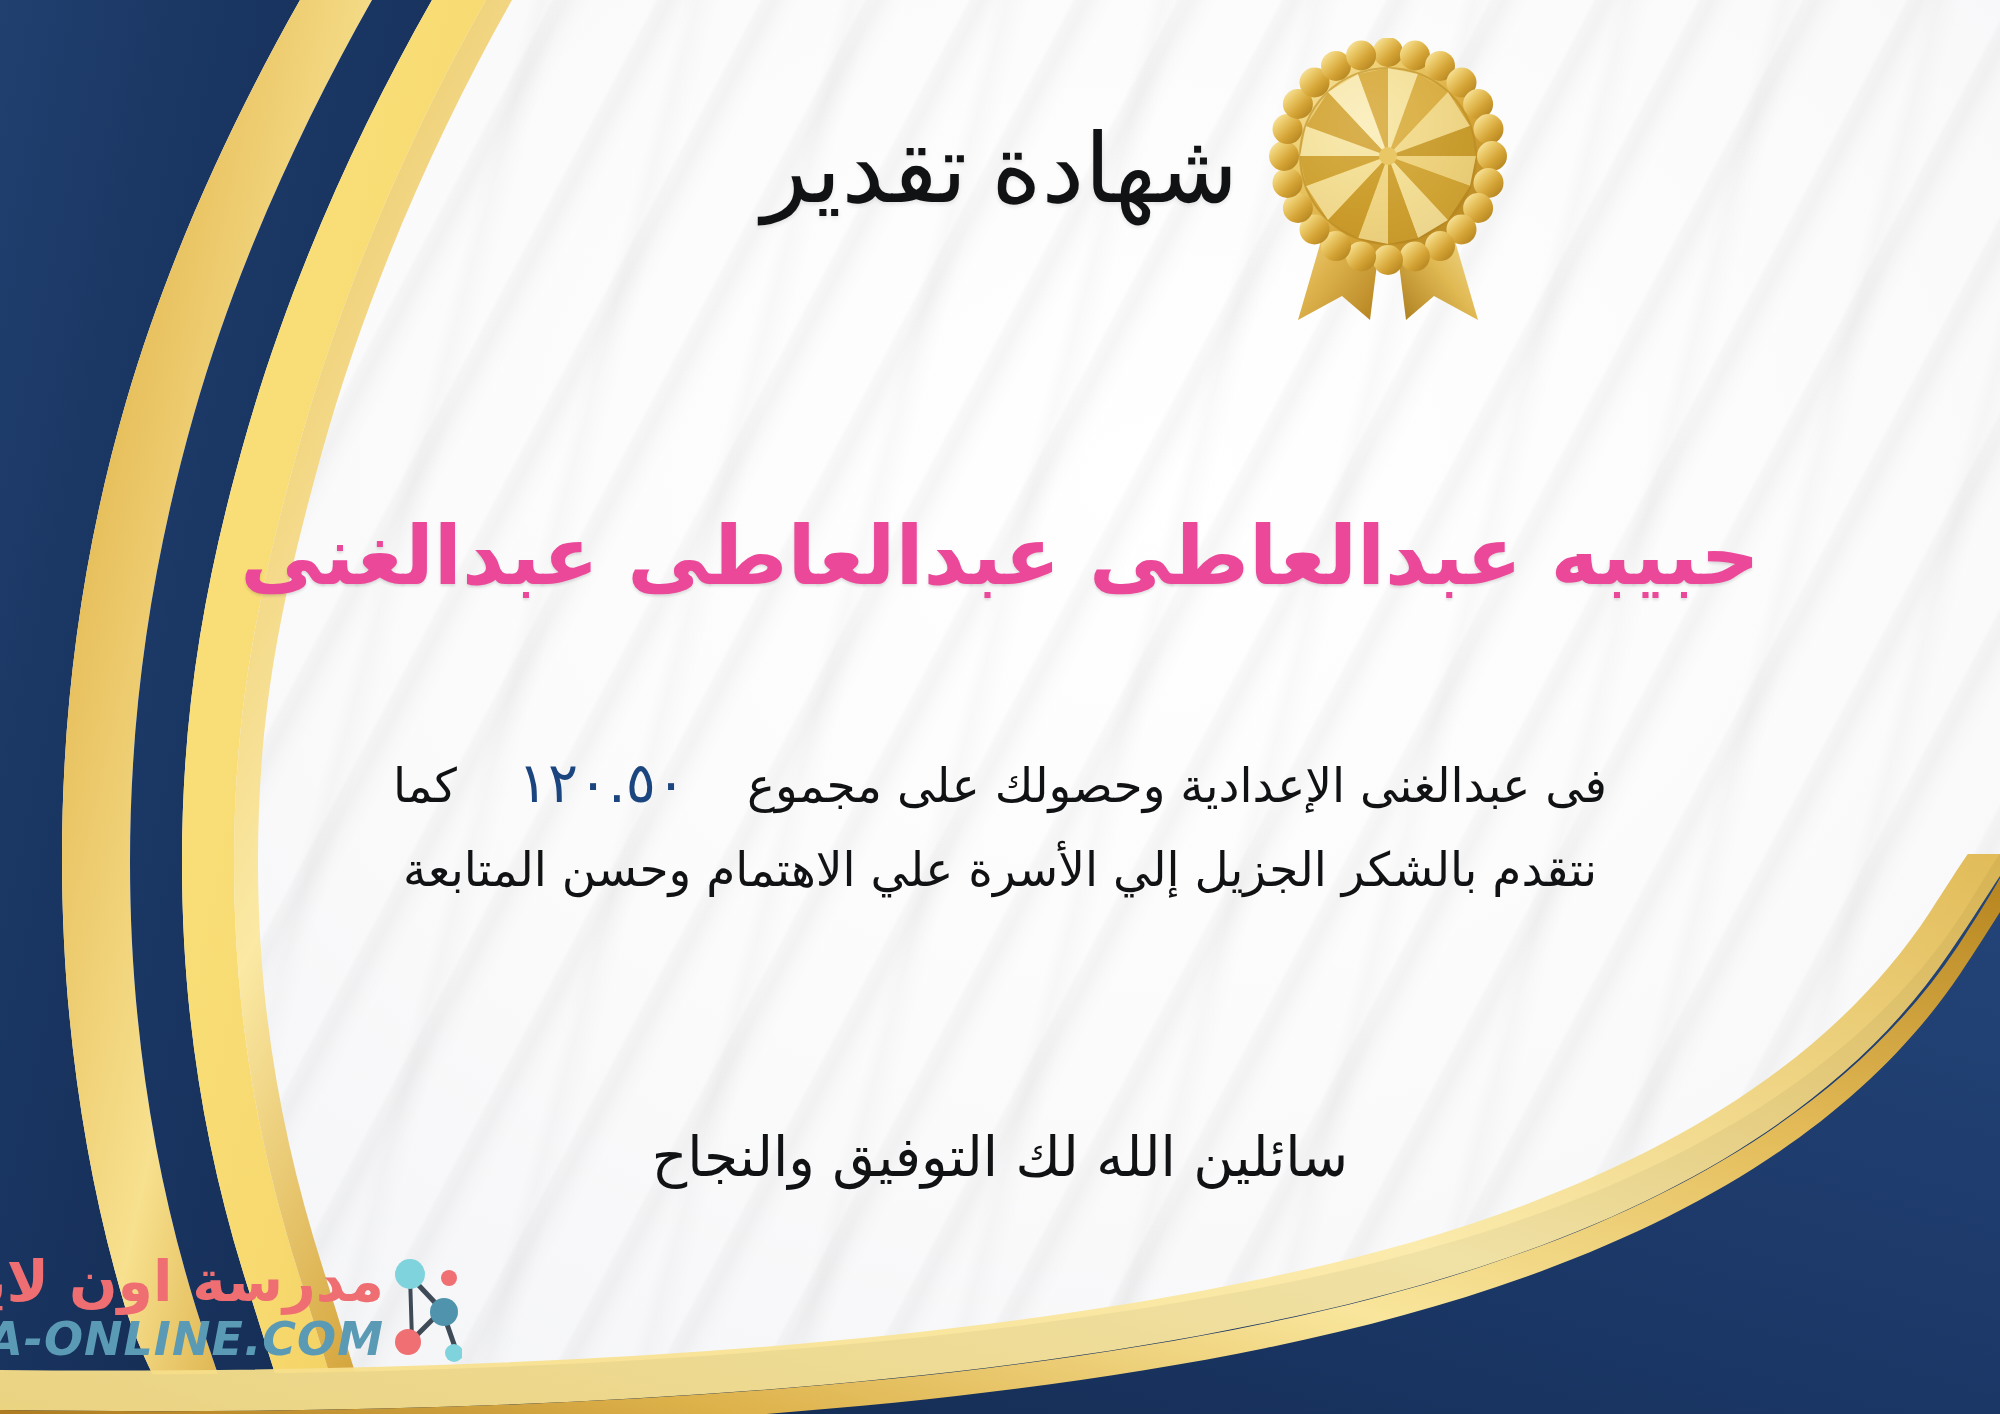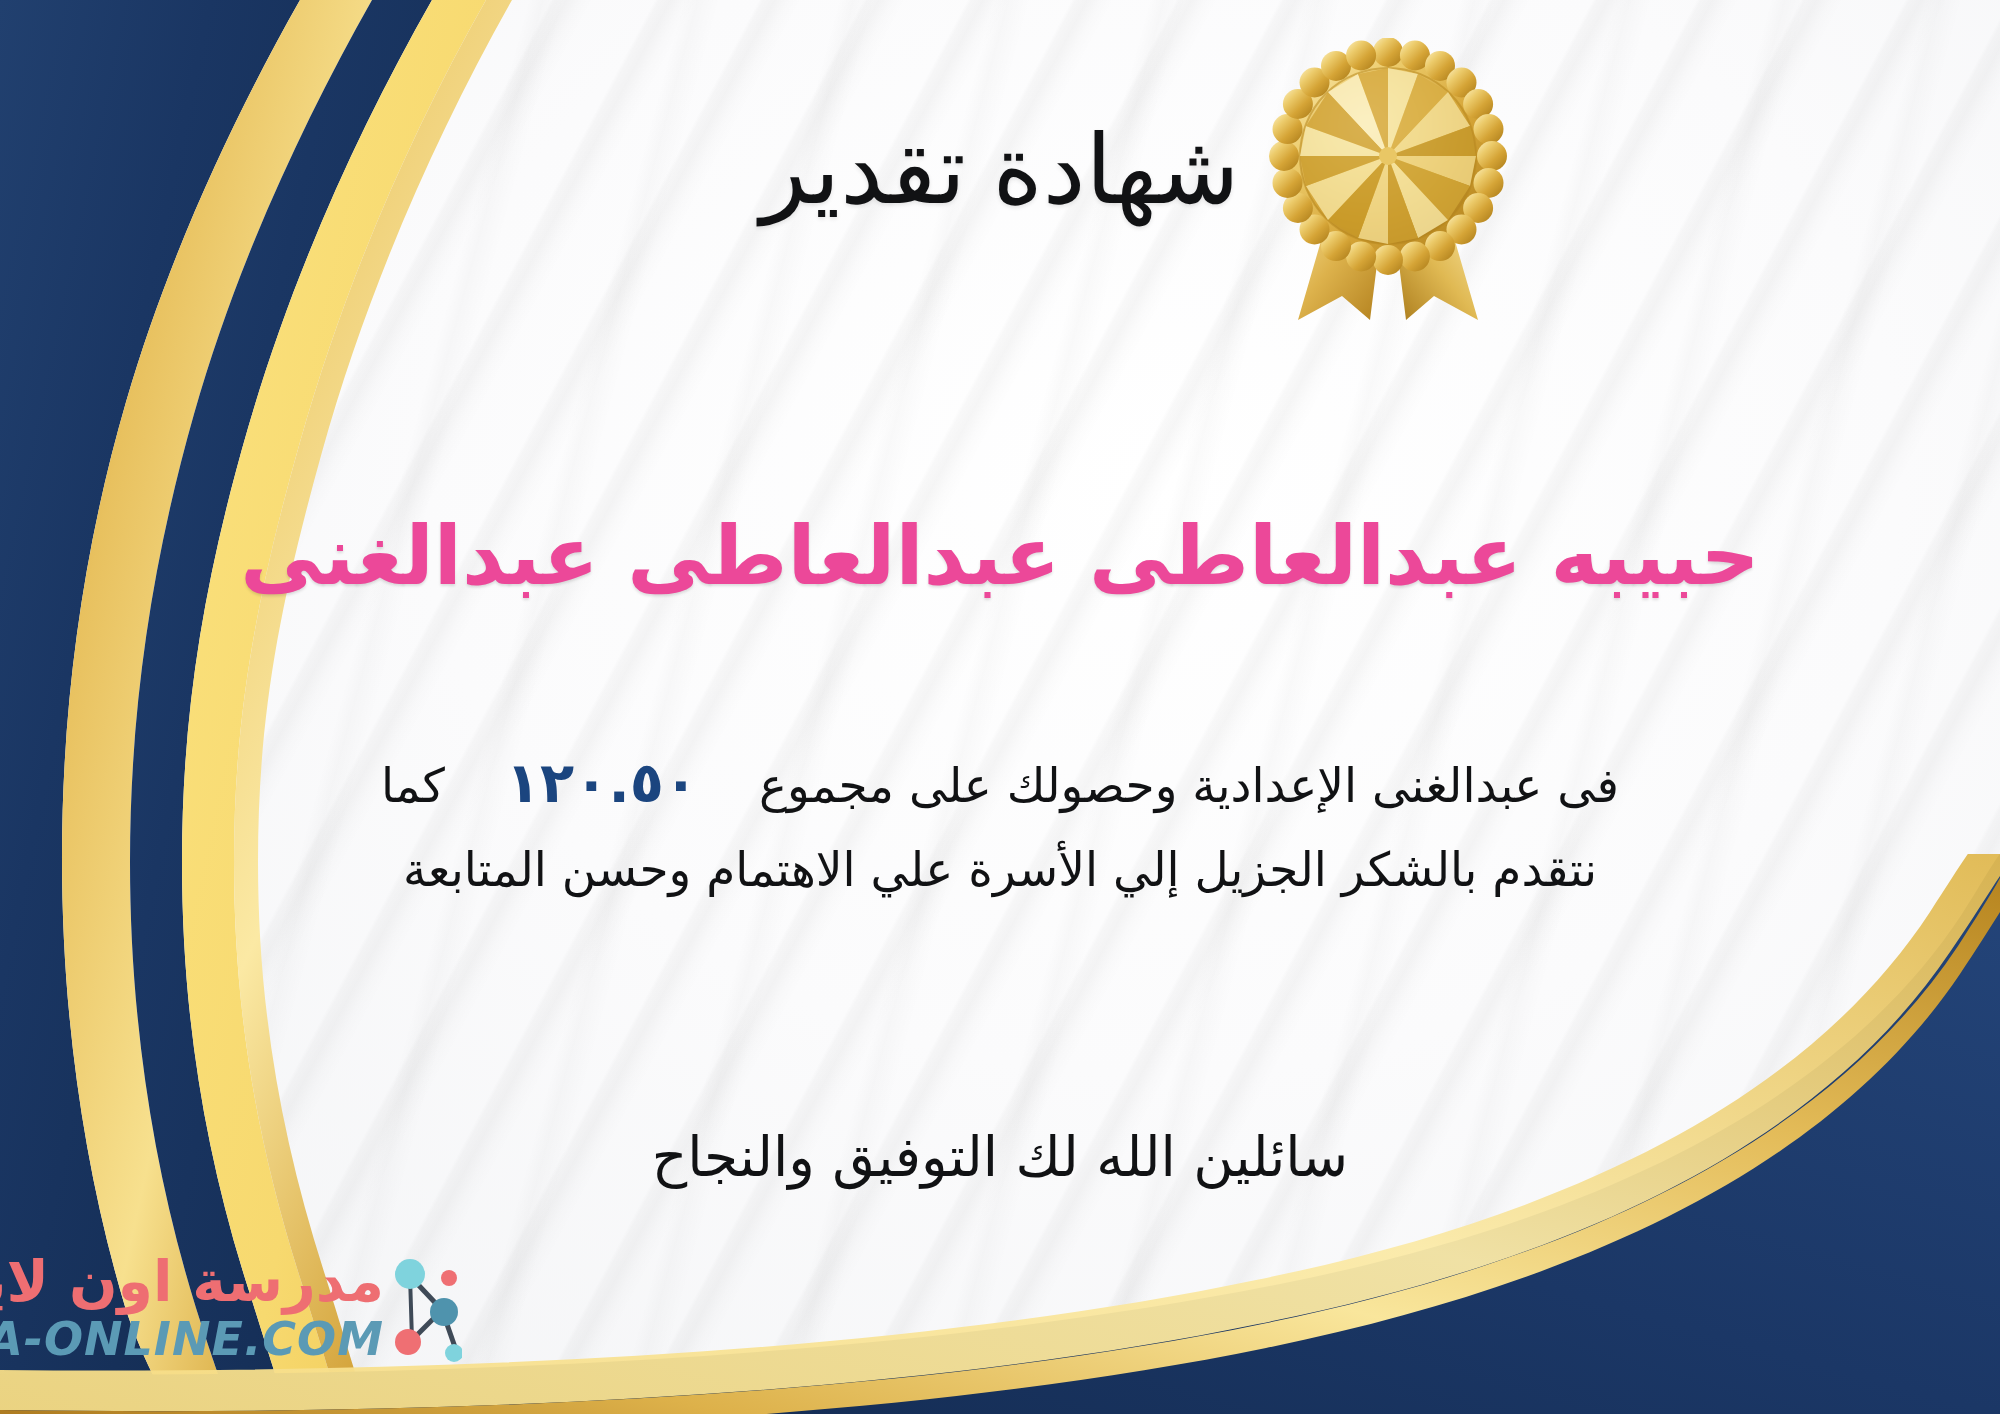--- a/index.html
+++ b/index.html
@@ -81,21 +81,21 @@
   .cert-title {
     position: absolute;
     top: 120px;
     left: 0;
     right: 0;
     text-align: center;
     font-size: 96px;
     font-weight: 400;
     letter-spacing: 2px;
     color: #111214;
-    font-family: Liberation Sans, sans-serif;
+    font-family: Liberation Serif, serif;
     line-height: 1.05;
     text-shadow: 0 2px 4px rgba(0,0,0,0.10);
   }
 
   .recipient-name {
     position: absolute;
     top: 505px;
     left: 0;
     right: 0;
     text-align: center;
@@ -122,21 +122,21 @@
   .body-line {
     display: block;
     white-space: nowrap;
   }
   .body-line.l1 { font-size: 47px; }
   .body-line.l2 { font-size: 47px; }
   .body-line.l3 { font-size: 47px; }
 
   .score {
     color: #1b457f;
-    font-weight: 700;
+    font-weight: 400;
     font-size: 56px;
     padding: 0 46px;
     letter-spacing: 1px;
   }
 
   .closing-line {
     position: absolute;
     top: 1125px;
     left: 0;
     right: 0;

